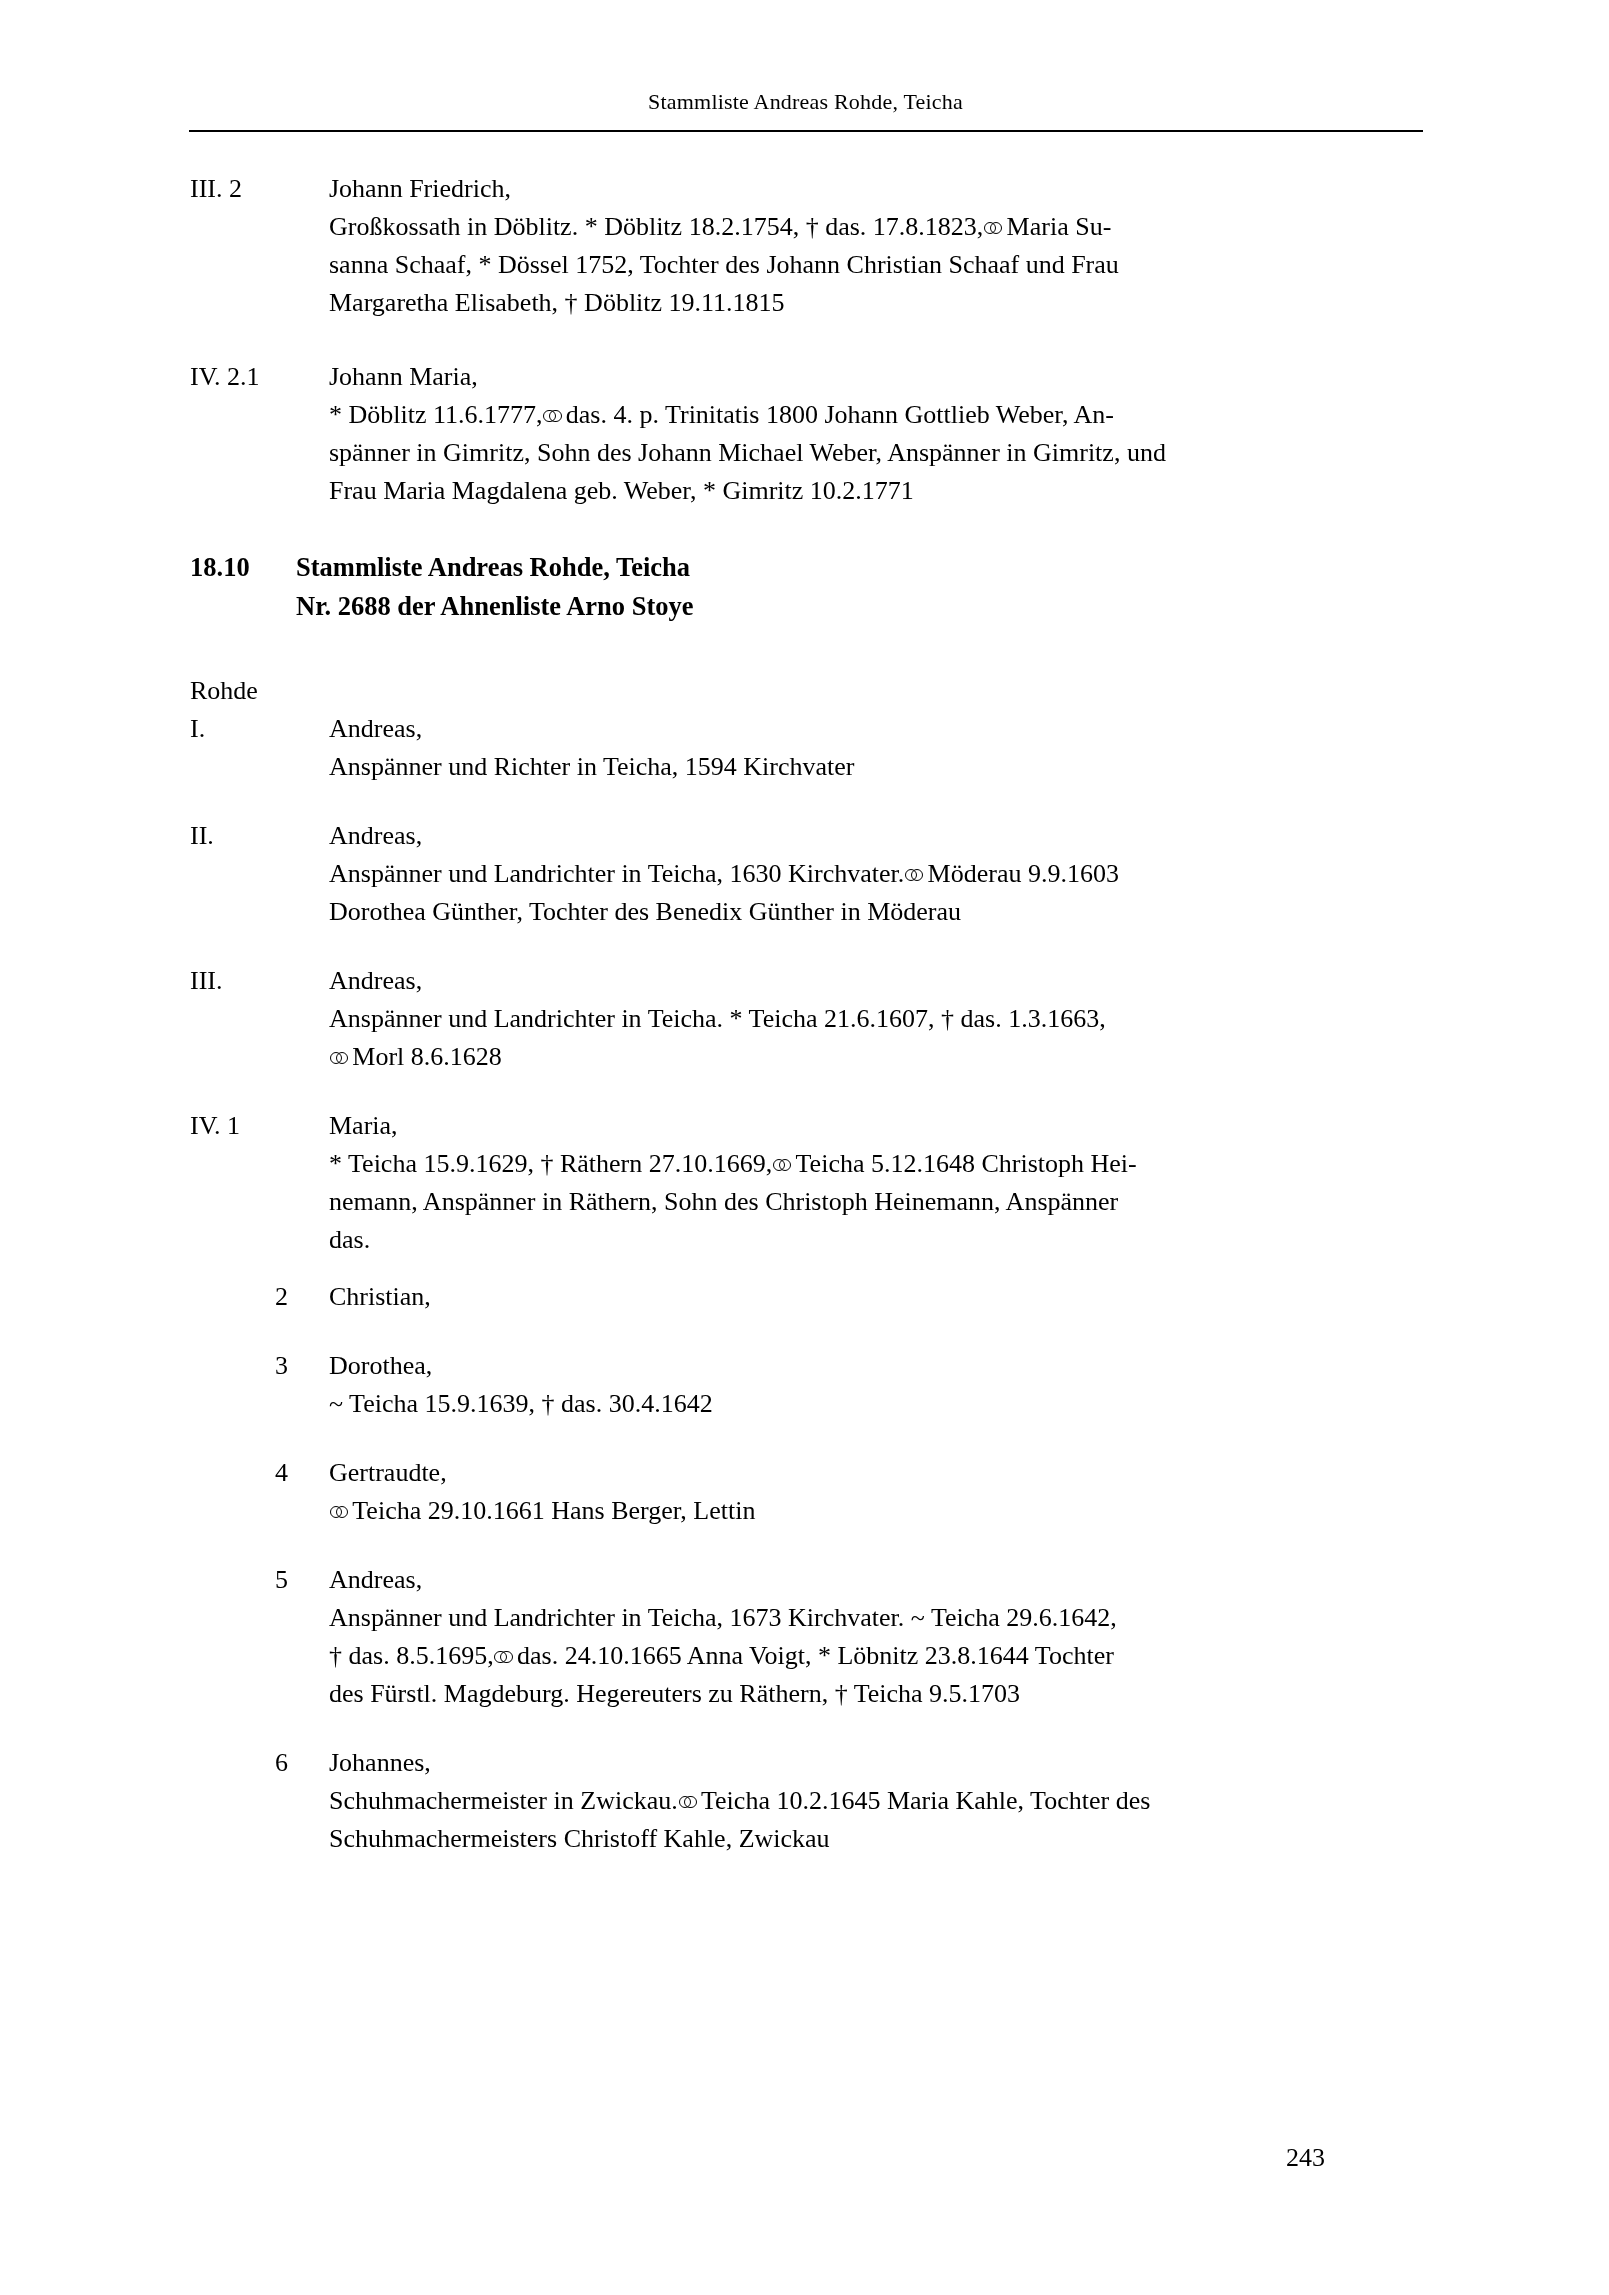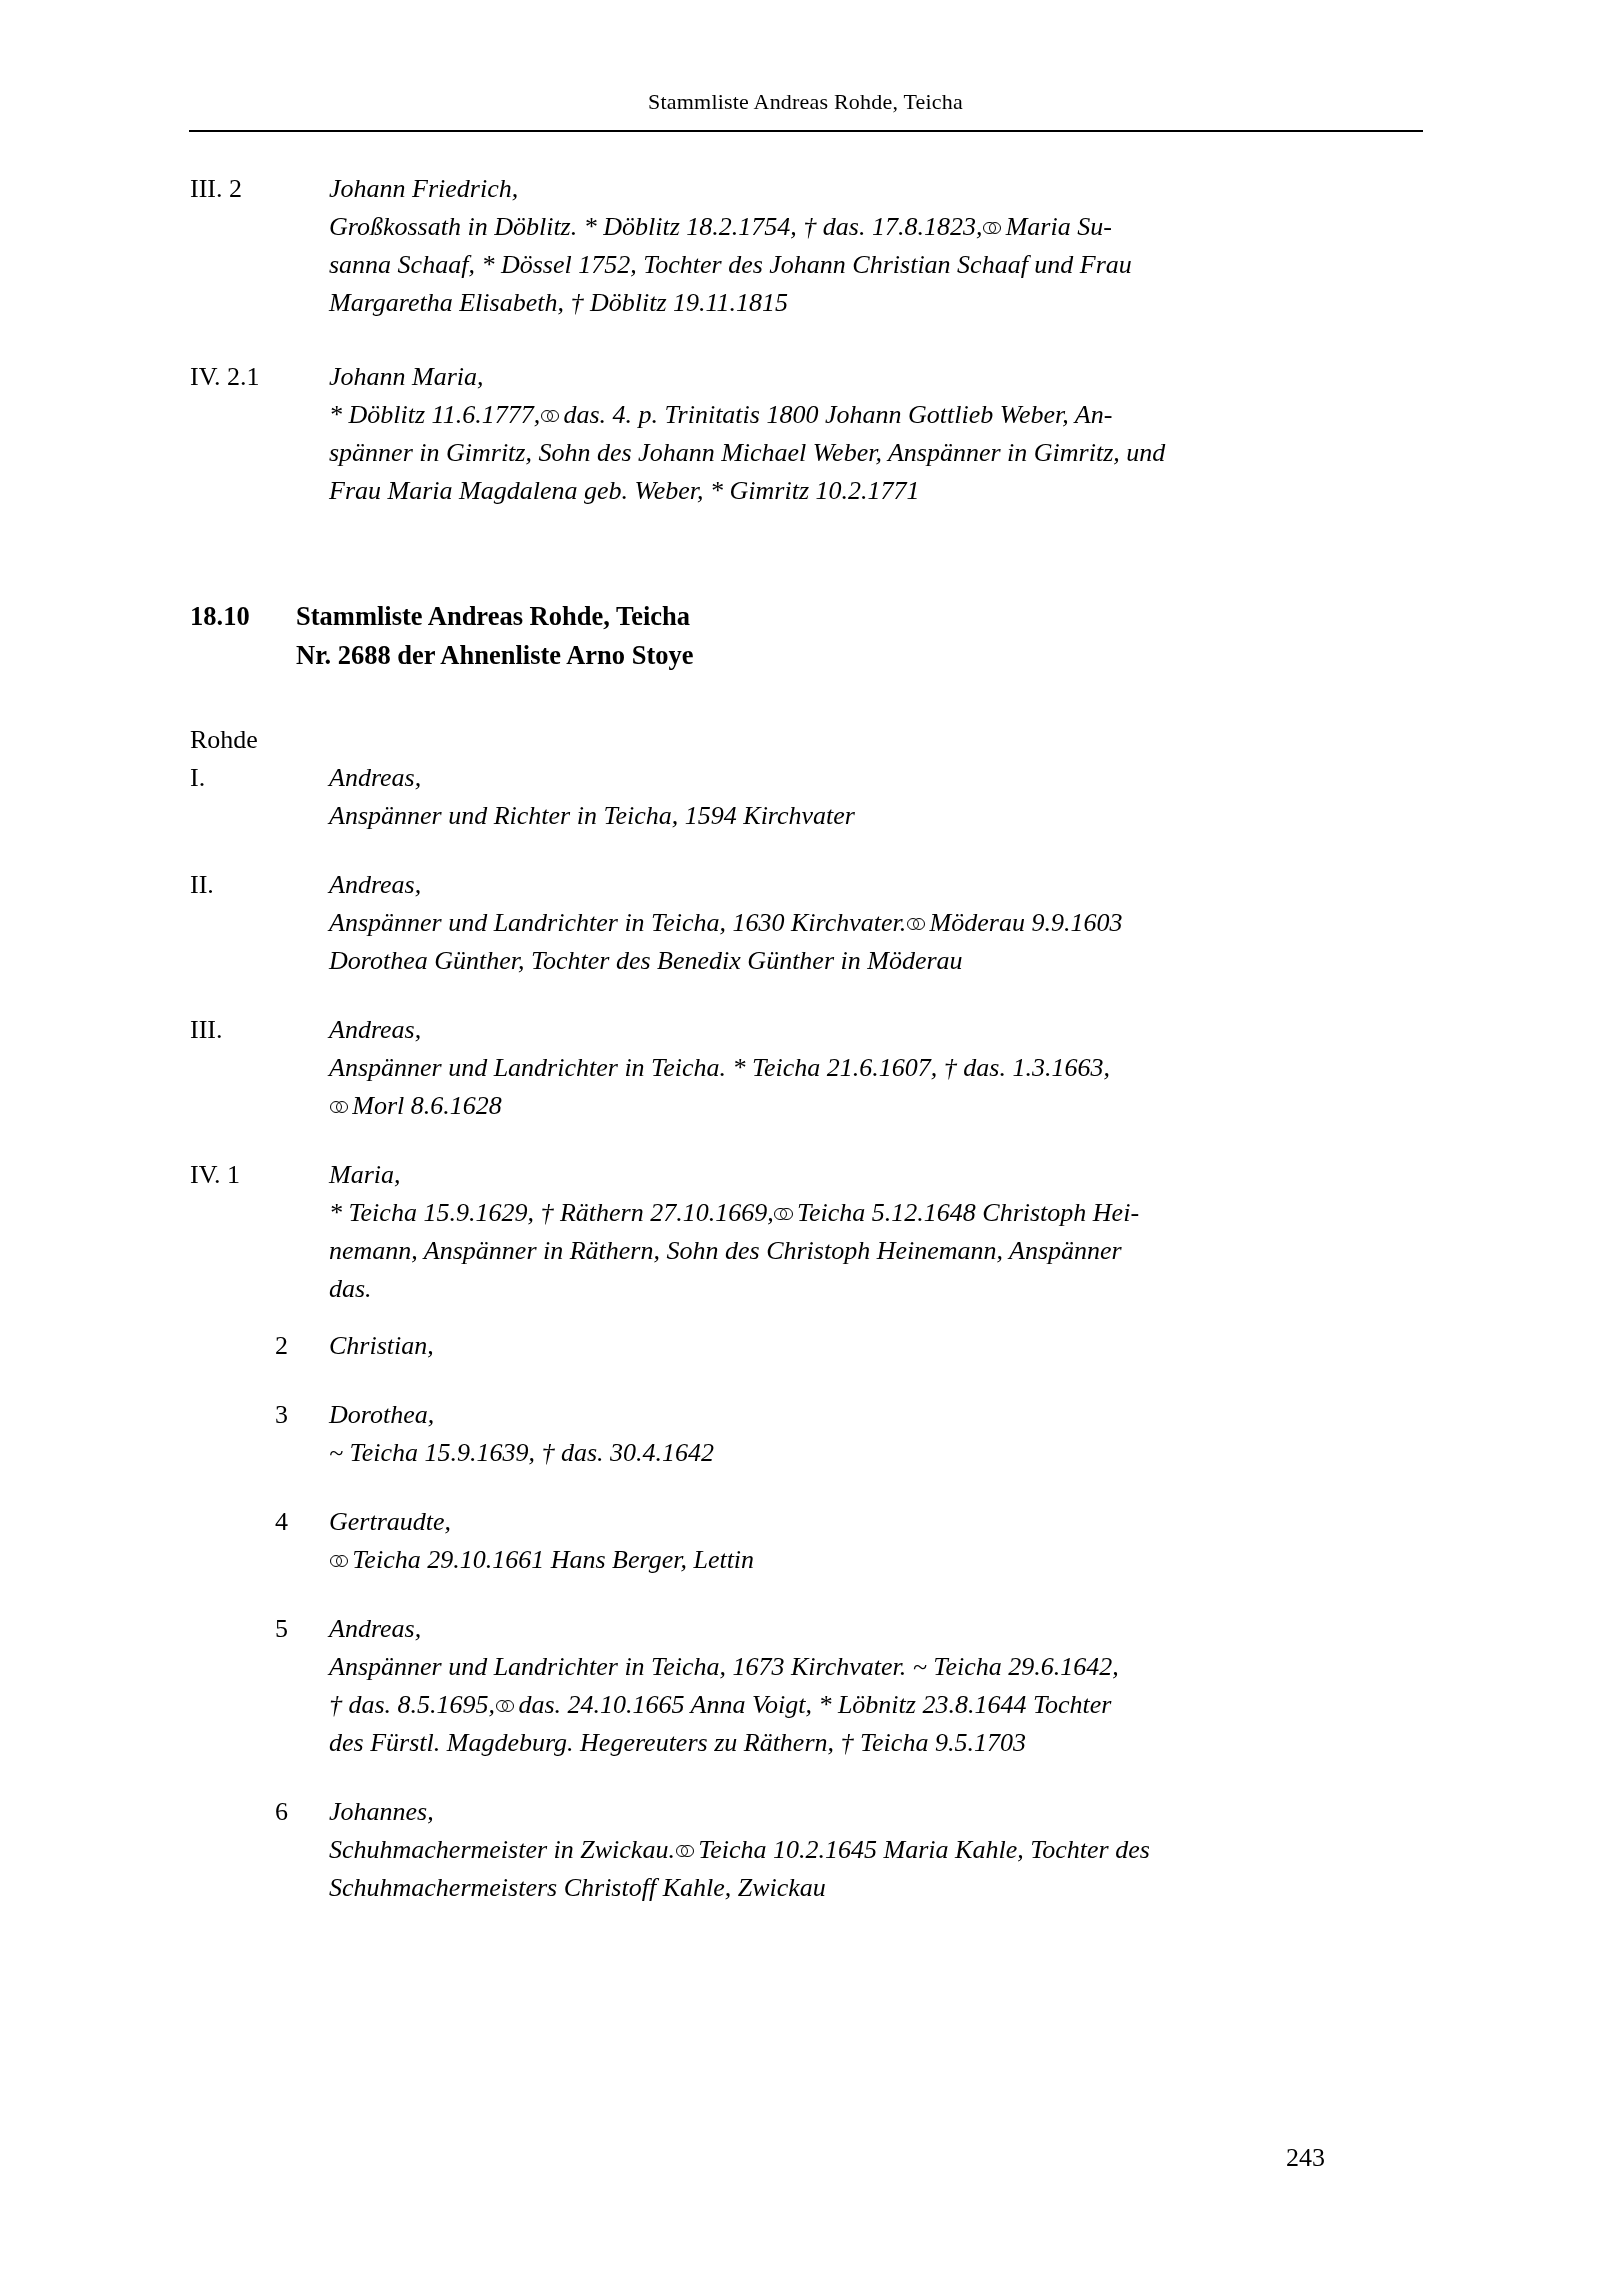--- a/index.html
+++ b/index.html
@@ -67,21 +67,20 @@
     text-align: right;
     width: 98px;
   }
   .entry .txt {
     margin-left: 139px;
     font-size: 26px;
     line-height: 38px;
     text-align: justify;
     text-justify: inter-word;
     hyphens: manual;
-    font-style: italic;
   }
   .line-last { text-align: left; }
 
   
   .oo {
     display: inline-block;
     position: relative;
     width: 20px;
     height: 14px;
     vertical-align: -0.8px;
@@ -98,21 +97,21 @@
   }
   .oo i.a { left: 0; }
   .oo i.b { left: 5.8px; }
 
   
   .section-head {
     position: relative;
     font-weight: bold;
     font-size: 26.5px;
     line-height: 39px;
-    margin-top: 87px;
+    margin-top: 38px;
     margin-bottom: 46px;
   }
   .section-head .snum {
     position: absolute;
     left: 0;
     top: 0;
     width: 98px;
   }
   .section-head .stitle {
     margin-left: 106px;

